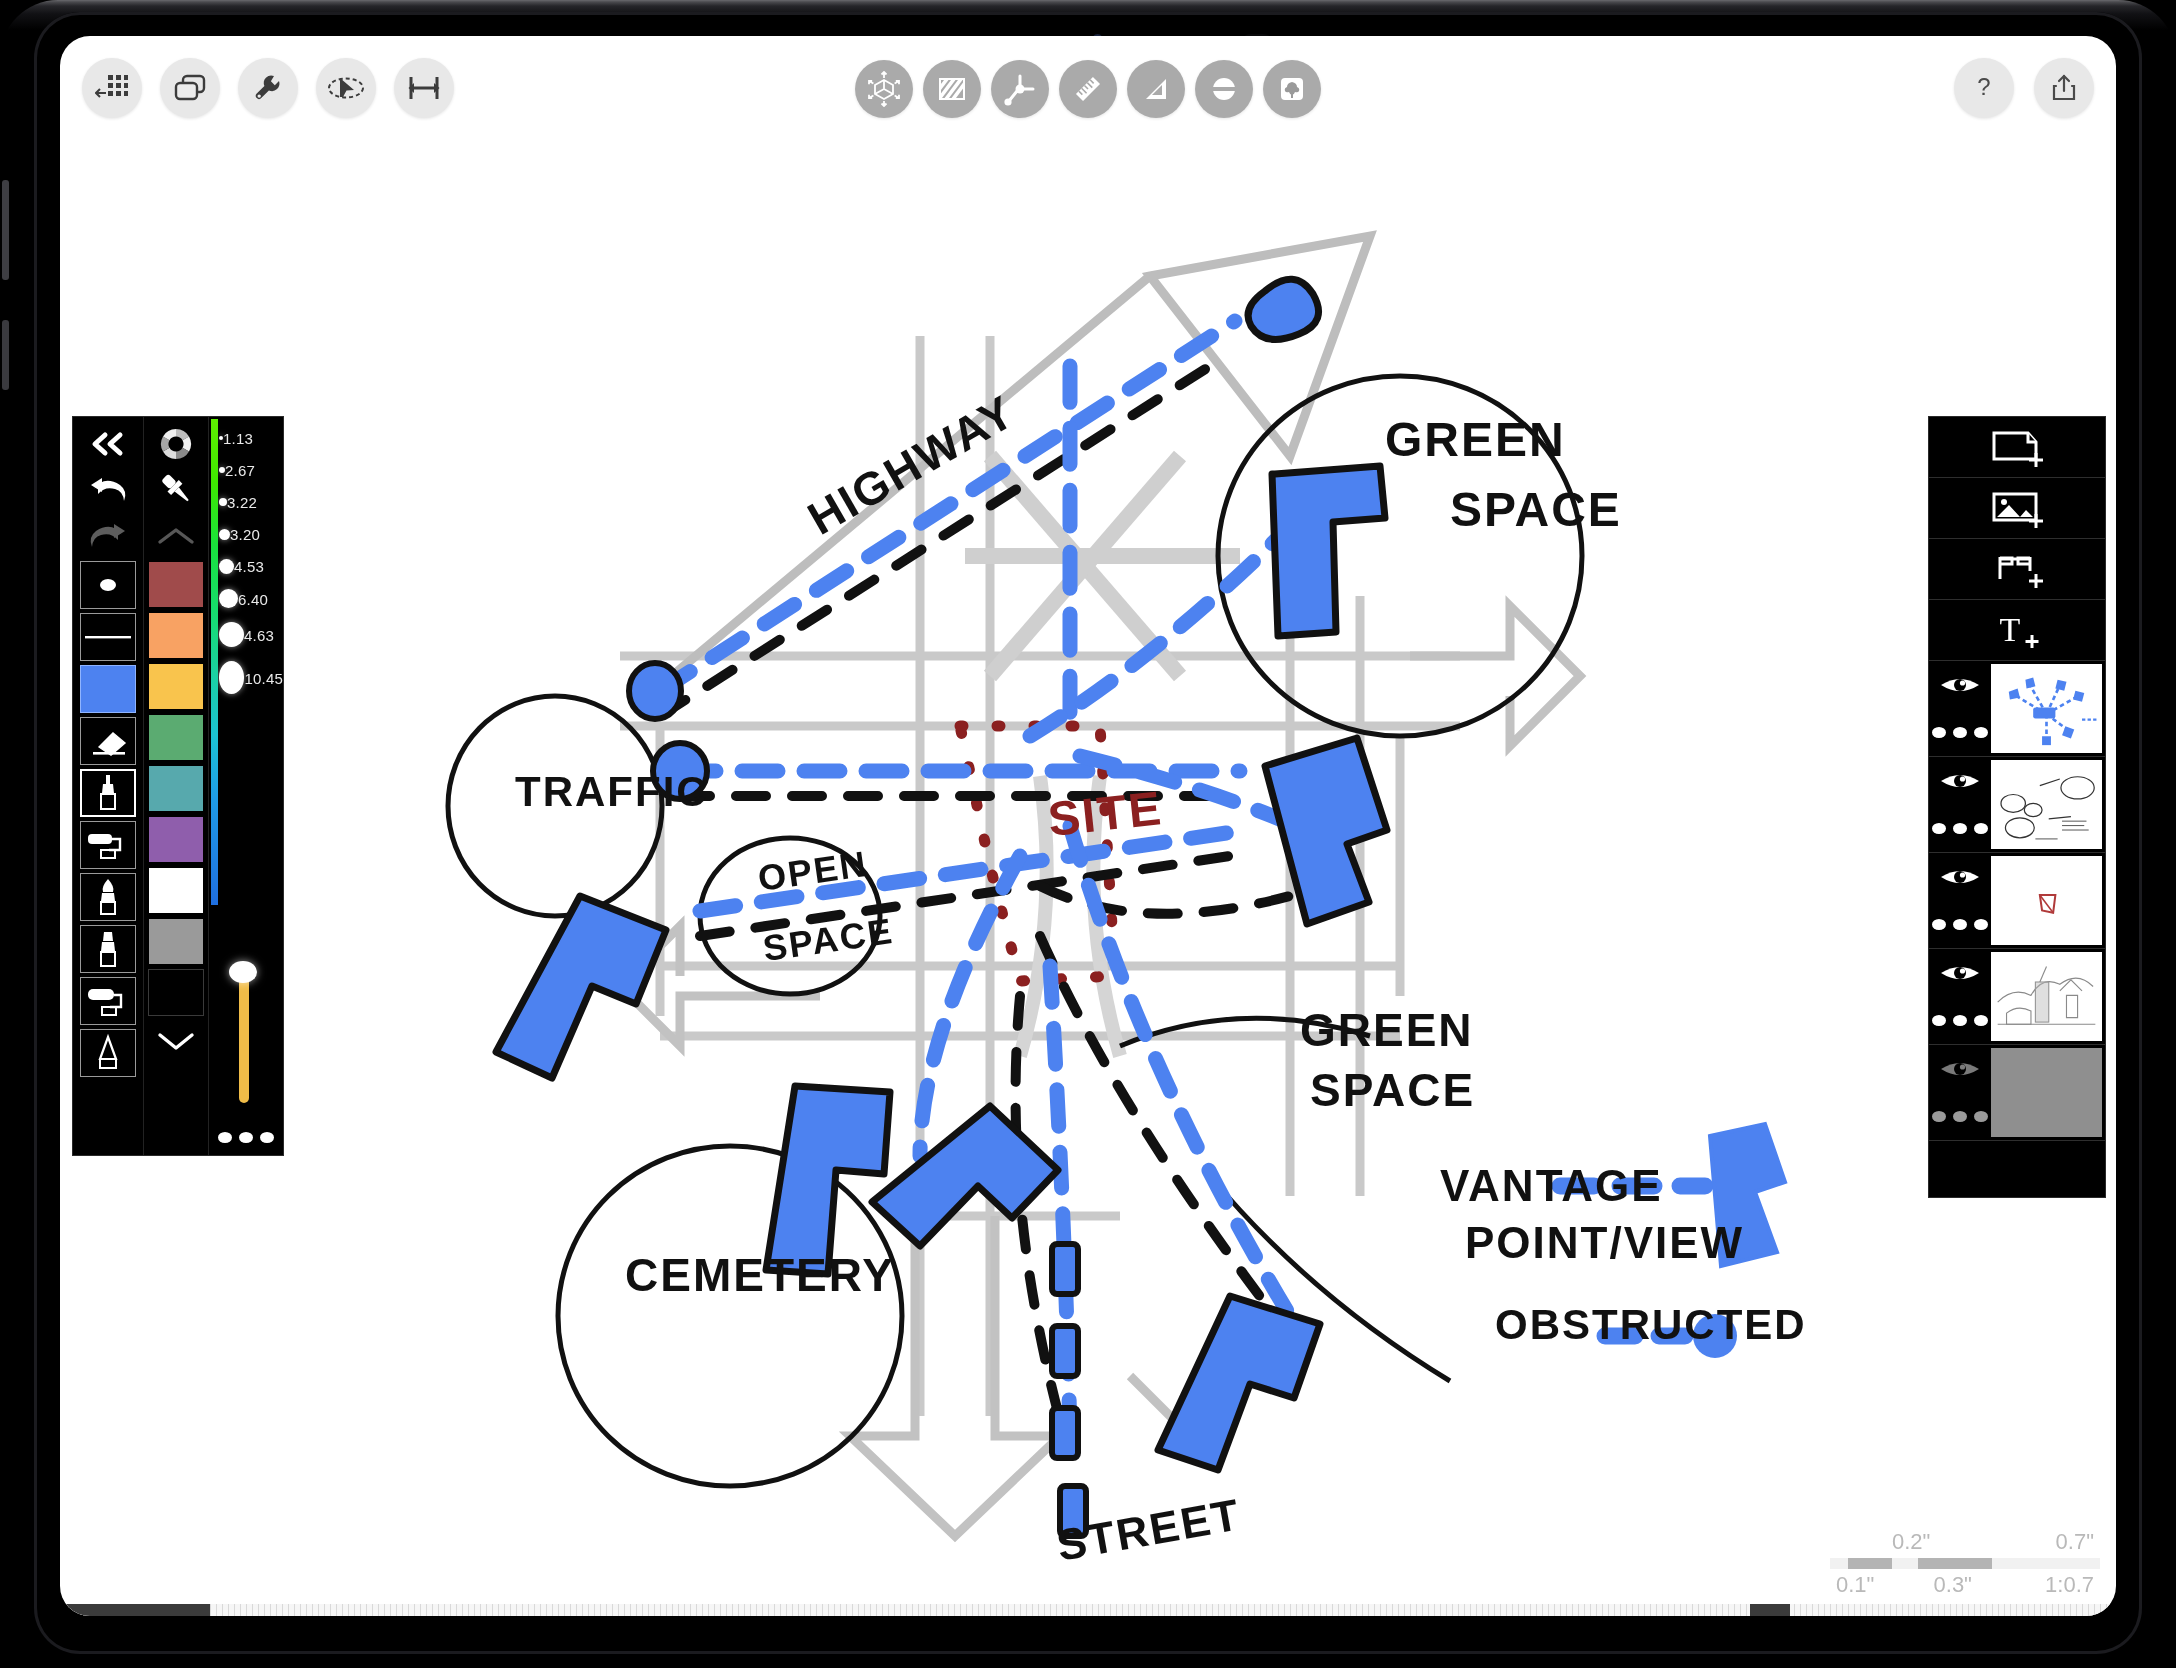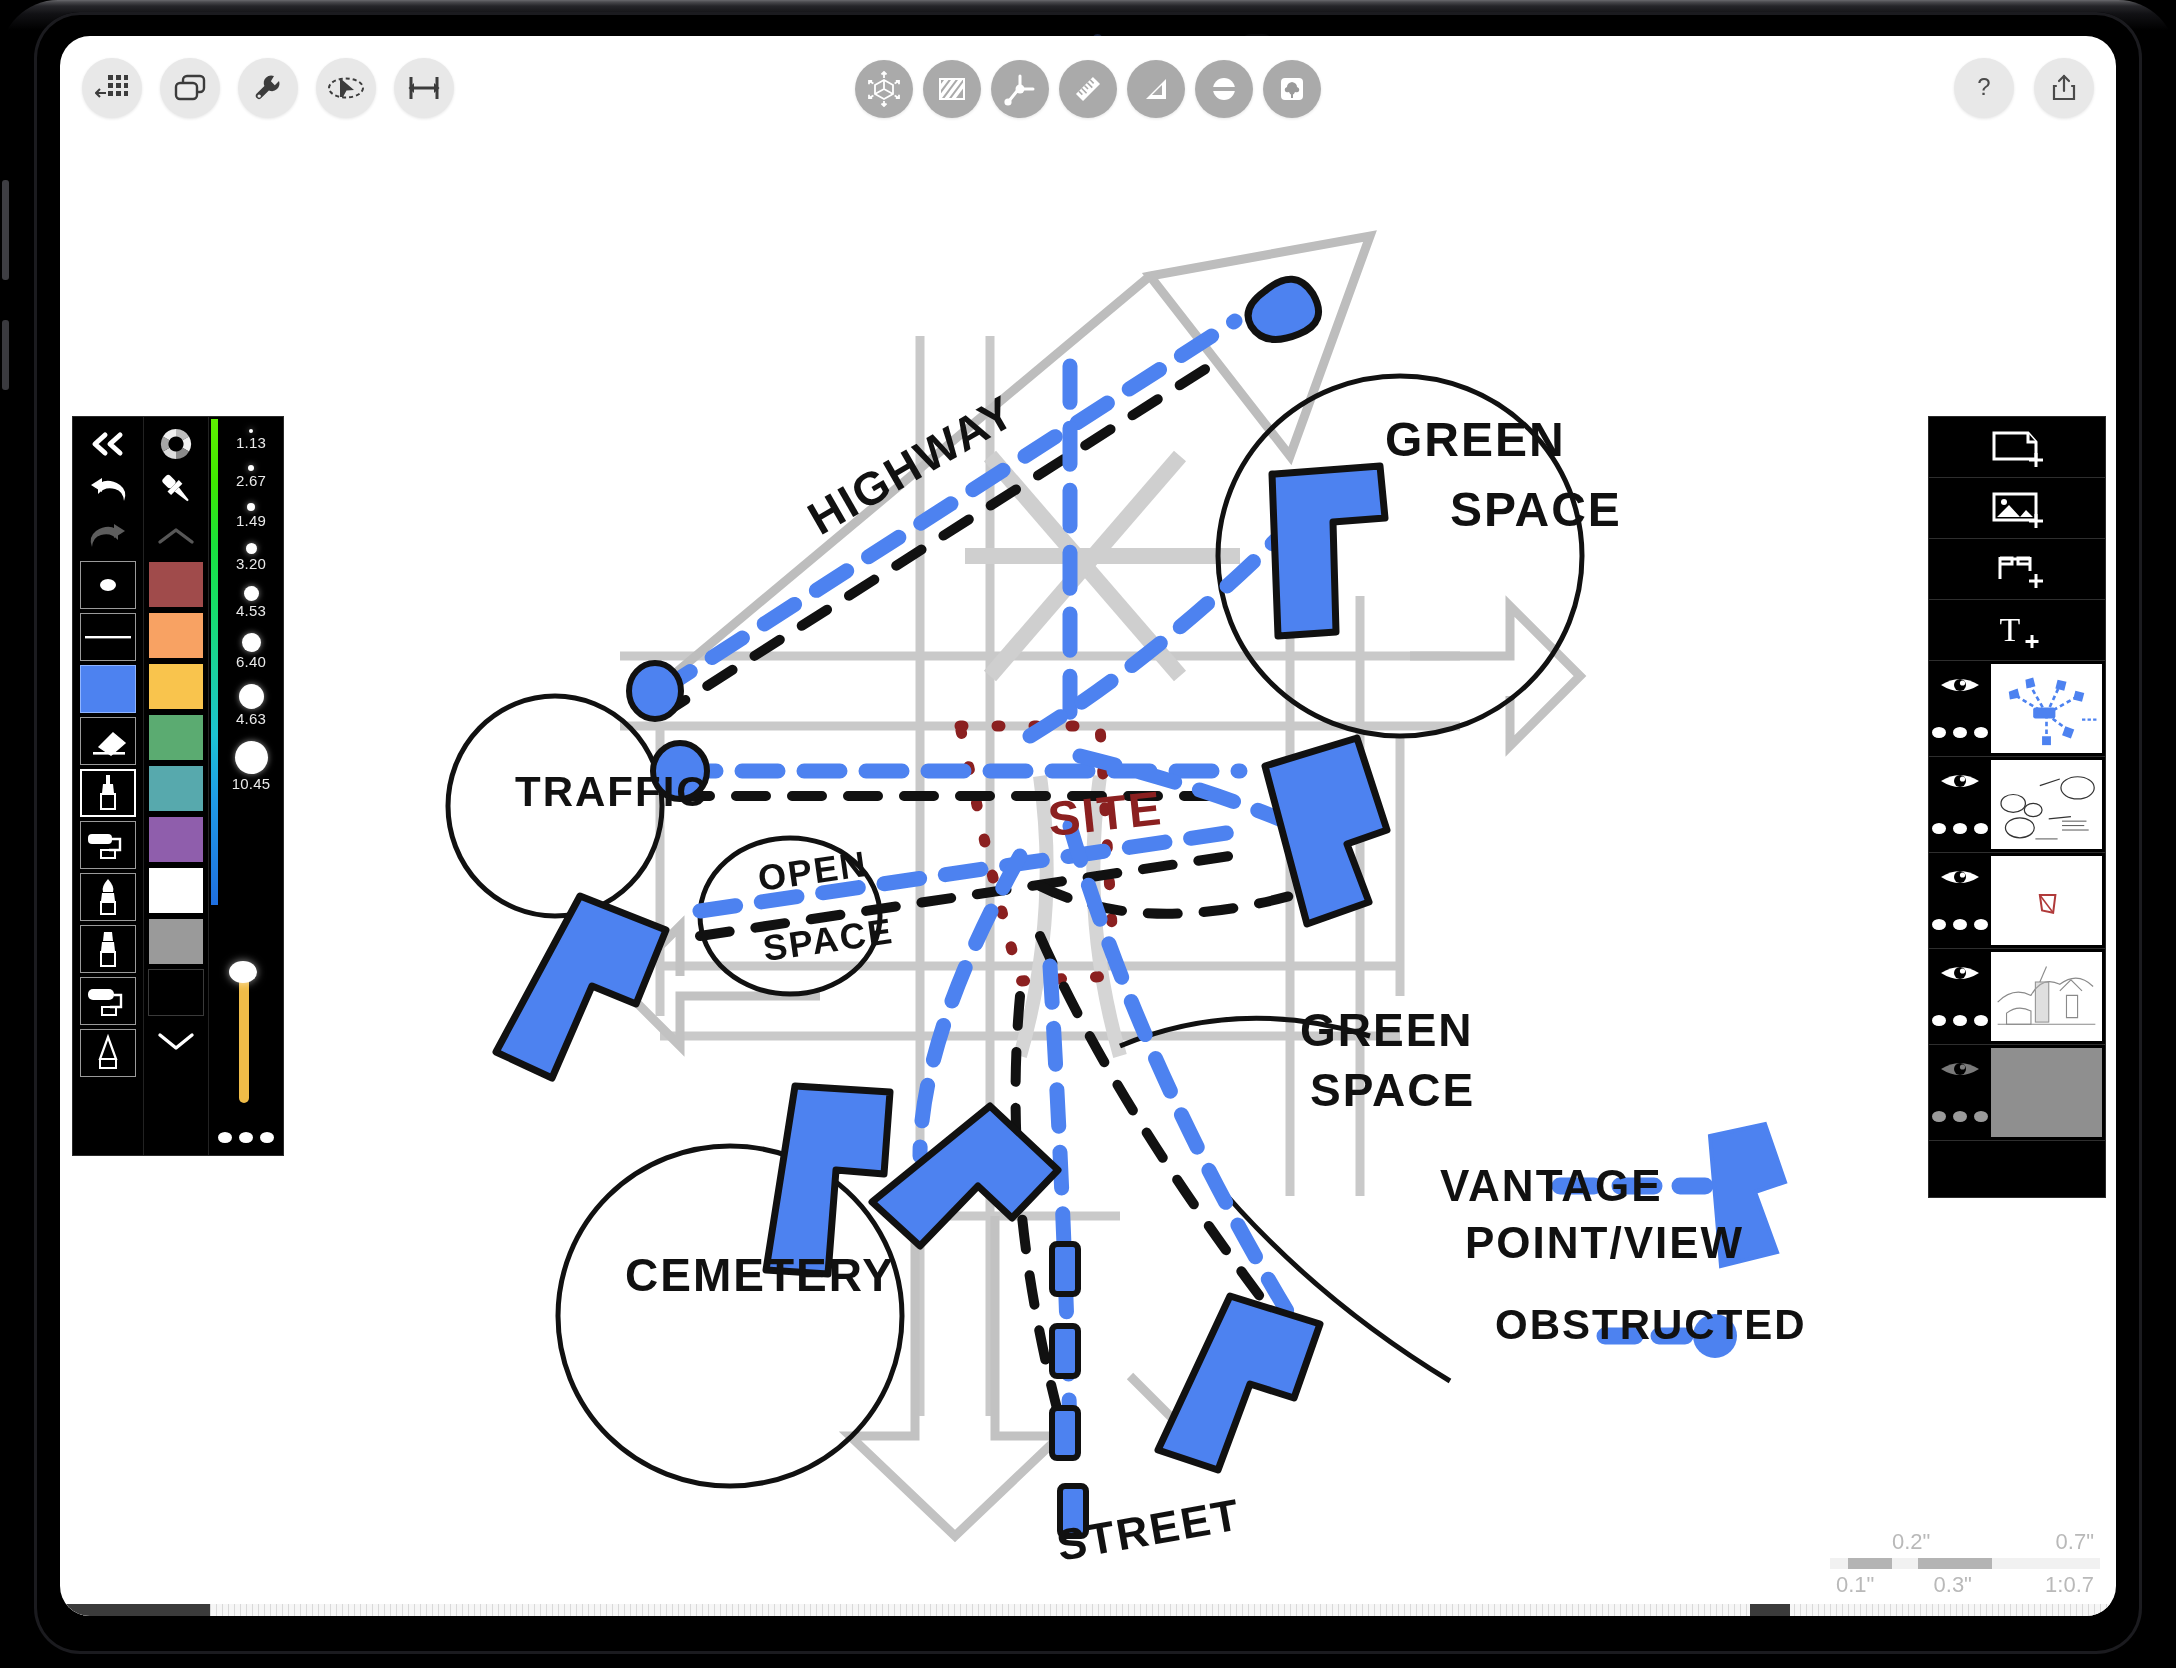--- a/index.html
+++ b/index.html
@@ -98,21 +98,21 @@
 
   
   .hue-strip {
     position: absolute; left: 2px; top: 2px; width: 7px; height: 486px;
     background: linear-gradient(180deg,
       #5ff000 0%, #3fe800 13%, #19e23c 26%,
       #16dd6b 39%, #1ad1a0 52%, #1cc3d2 65%,
       #1f9ce8 78%, #1f6fe0 100%);
   }
   .size-item {
-    width: 74px; display:flex; flex-direction:column; align-items:center;
+    width: 74px; display:flex; align-items:center;
     padding-left: 10px; cursor: pointer;
   }
   .size-dot { background:#fff; border-radius:50%; box-shadow: 0 0 6px rgba(255,255,255,0.55); }
   .size-label { color:#e9e9e9; font-size:15px; letter-spacing:.2px; margin-top:1px; }
   .opacity-slider {
     position:absolute; left: 30px; bottom: 52px; width: 10px; height: 130px;
     background:#f0bc48; border-radius:5px; cursor:pointer;
   }
   .opacity-knob {
     position:absolute; left: 20px; bottom: 172px;
@@ -610,21 +610,21 @@
             <div class="size-item" style="margin-top: 8px;">
               <div class="size-dot" style="width: 4px; height: 4px;"></div>
               <div class="size-label">1.13</div>
             </div>
             <div class="size-item" style="margin-top: 14px;">
               <div class="size-dot" style="width: 6px; height: 6px;"></div>
               <div class="size-label">2.67</div>
             </div>
             <div class="size-item" style="margin-top: 14px;">
               <div class="size-dot" style="width: 8px; height: 8px;"></div>
-              <div class="size-label">1.49</div>
+              <div class="size-label">3.22</div>
             </div>
             <div class="size-item" style="margin-top: 14px;">
               <div class="size-dot" style="width: 11px; height: 11px;"></div>
               <div class="size-label">3.20</div>
             </div>
             <div class="size-item" style="margin-top: 14px;">
               <div class="size-dot" style="width: 15px; height: 15px;"></div>
               <div class="size-label">4.53</div>
             </div>
             <div class="size-item" style="margin-top: 14px; text-align: center;">

